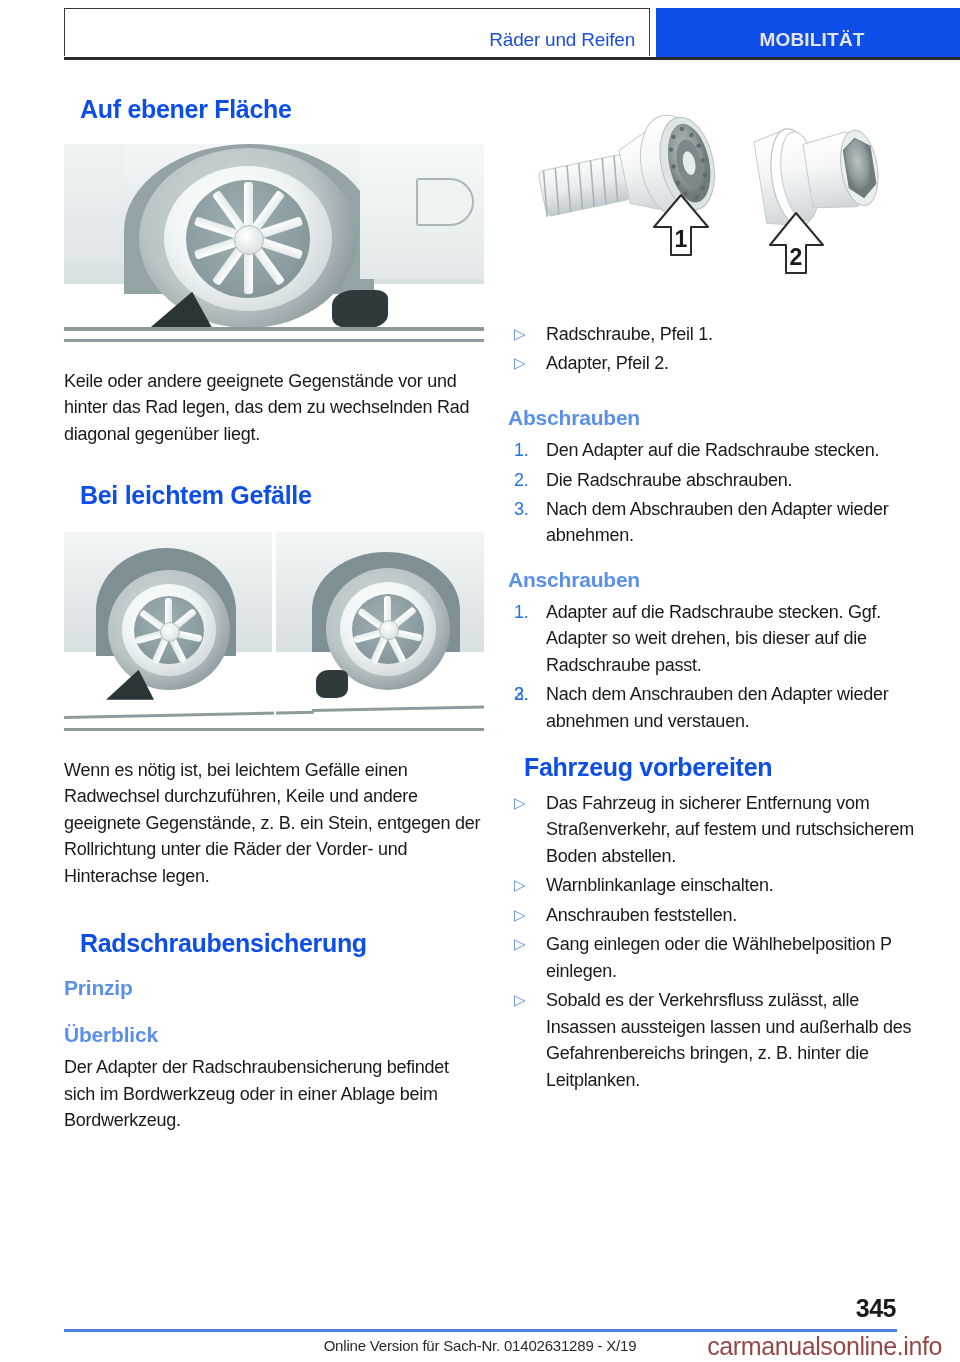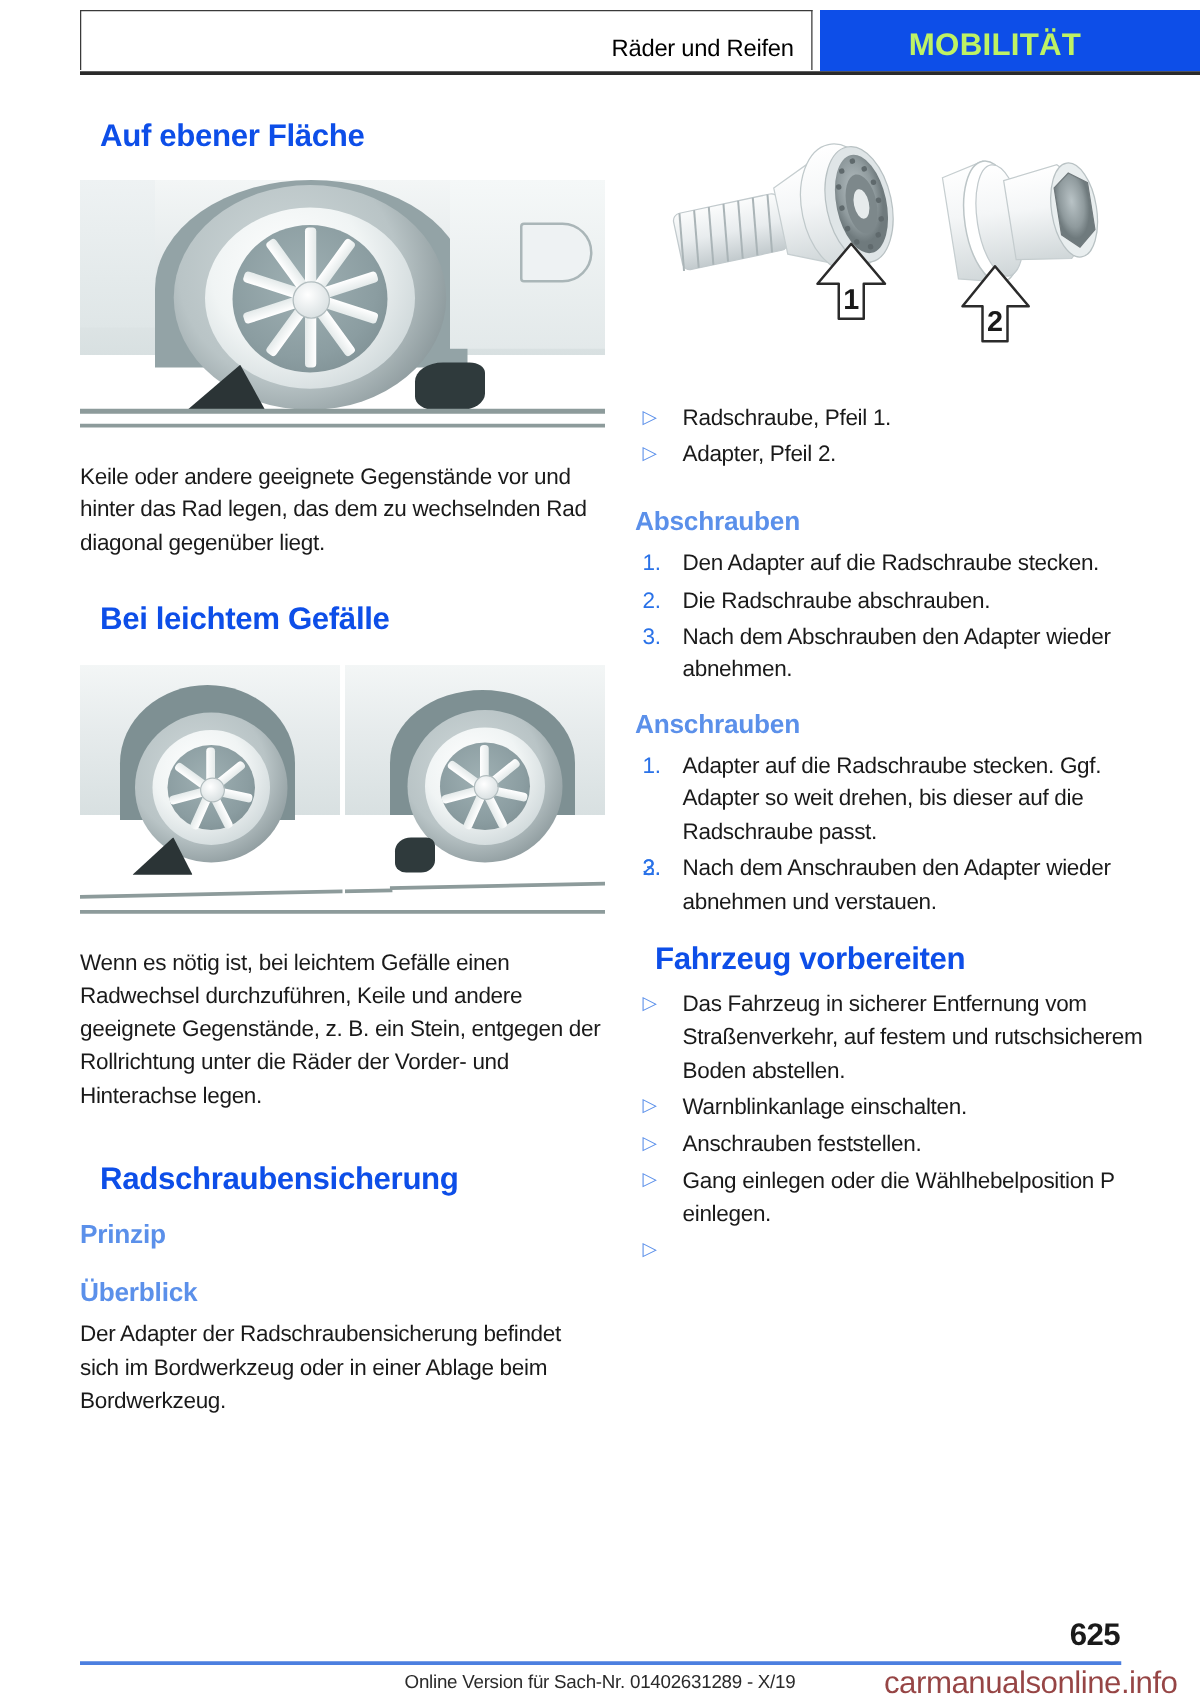--- a/index.html
+++ b/index.html
@@ -40,39 +40,39 @@
     border: 1px solid #3a3a3a;
     border-bottom: none;
     box-sizing: border-box;
     background: #fff;
   }
   .header-section {
     position: absolute;
     right: 14px;
     bottom: 5px;
     font-size: 19px;
-    color: #000000;
+    color: #1d4ed8;
     white-space: nowrap;
     letter-spacing: -0.2px;
   }
   .header-tab {
     position: absolute;
     left: 656px;
     top: 8px;
     width: 304px;
     height: 49px;
     background: #0d4ee8;
   }
   .header-tab-label {
     position: absolute;
-    left: 140px;
+    left: 156px;
     bottom: 6px;
     transform: translateX(-50%);
-    color: #bef264;
-    font-size: 25px;
+    color: #e5e5e5;
+    font-size: 19px;
     font-weight: bold;
     white-space: nowrap;
     letter-spacing: 0.2px;
   }
 
   
   .col {
     position: absolute;
     top: 95px;
     width: 420px;
@@ -527,23 +527,24 @@
     <li>
       <span class="marker">▷</span>
       <span>Anschrauben feststellen.</span>
     </li>
     <li>
       <span class="marker">▷</span>
       <span>Gang einlegen oder die Wählhebelposition P einlegen.</span>
     </li>
     <li>
       <span class="marker">▷</span>
+      <span>Sobald es der Verkehrsfluss zulässt, alle Insassen aussteigen lassen und außerhalb des Gefahrenbereichs bringen, z. B. hinter die Leitplanken.</span>
     </li>
   </ul>
 
 </div>
 
 <div class="page-footer">
-  <div class="page-number">625</div>
+  <div class="page-number">345</div>
   <div class="footer-rule"></div>
   <div class="footer-note">Online Version für Sach-Nr. 01402631289 - X/19</div>
   <div class="watermark">carmanualsonline.info</div>
 </div>
 
 </body></html>

